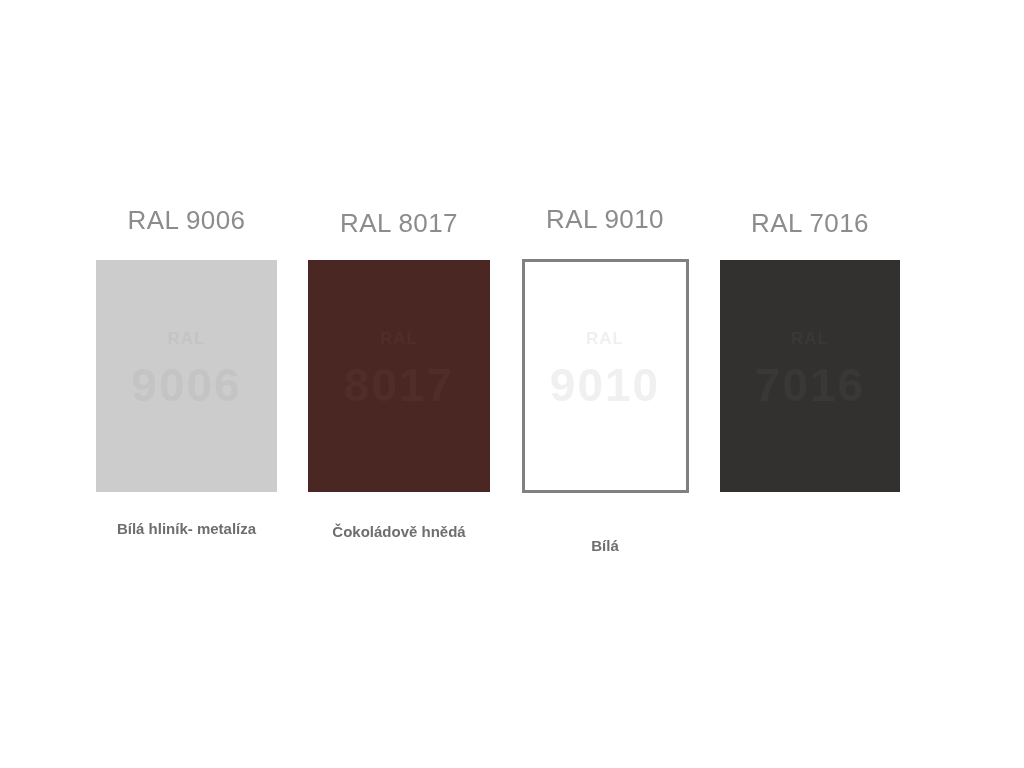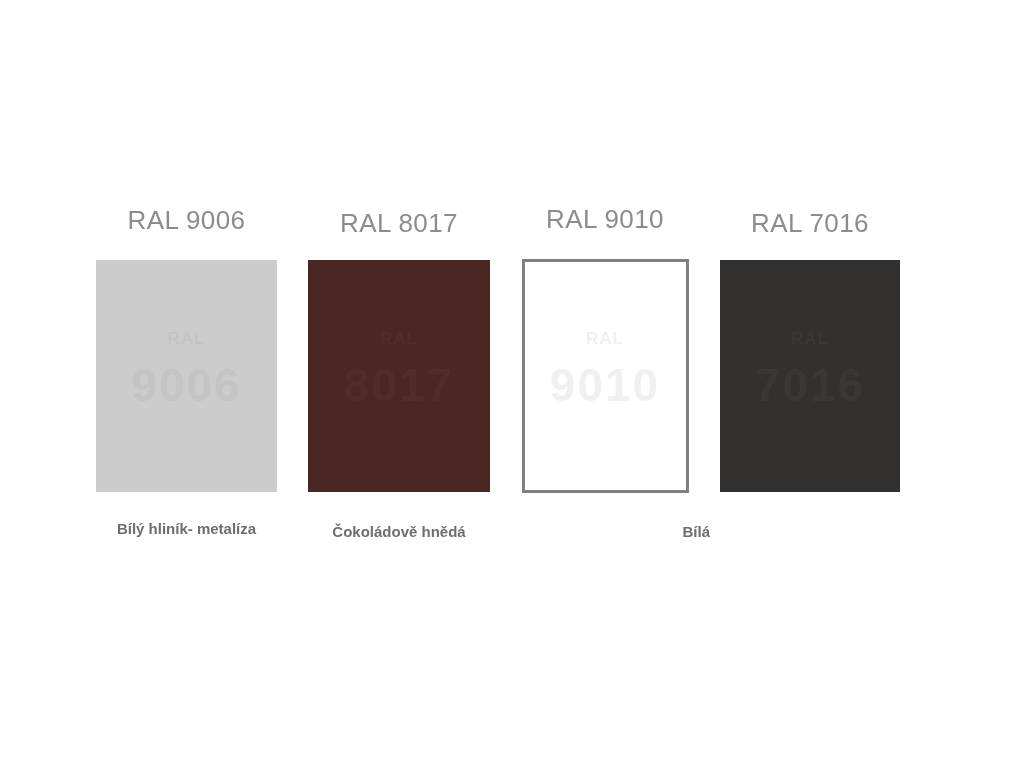--- a/index.html
+++ b/index.html
@@ -91,21 +91,21 @@
   #cell-2 { left: 500px; width: 210px; top: 204px; }
   #cell-3 { left: 700px; width: 220px; top: 208px; }
 
   #chip-0 { width: 181px; height: 232px; background: #cccccc; margin-top: 25px; }
   #chip-1 { width: 182px; height: 232px; background: #4a2722; margin-top: 22px; }
   #chip-2 { width: 167px; height: 234px; background: #ffffff; border: 3px solid #808080; margin-top: 25px; }
   #chip-3 { width: 180px; height: 232px; background: #333130; margin-top: 22px; }
 
   #name-0 { margin-top: 27px; }
   #name-1 { margin-top: 30px; }
-  #name-2 { margin-top: 29px; text-align: right; }
+  #name-2 { margin-top: 43px; }
   #name-3 { margin-top: 30px; }
 
   #chip-0 .chip-watermark,
   #chip-0 .chip-watermark-sub { color: rgba(190,190,190,0.55); }
   #chip-1 .chip-watermark,
   #chip-1 .chip-watermark-sub { color: rgba(255,235,225,0.035); }
   #chip-2 .chip-watermark,
   #chip-2 .chip-watermark-sub { color: rgba(238,238,238,0.9); }
   #chip-3 .chip-watermark,
   #chip-3 .chip-watermark-sub { color: rgba(255,255,255,0.035); }
@@ -114,21 +114,21 @@
 <body>
 
 <div id="swatch-board">
 
   <div class="swatch-cell" id="cell-0">
     <div class="swatch-code">RAL 9006</div>
     <div class="swatch-chip" id="chip-0">
       <div class="chip-watermark-sub">RAL</div>
       <div class="chip-watermark">9006</div>
     </div>
-    <div class="swatch-name" id="name-0">Bílý hliník- metalíza</div>
+    <div class="swatch-name" id="name-0">Bílá hliník- metalíza</div>
   </div>
 
   <div class="swatch-cell" id="cell-1">
     <div class="swatch-code">RAL 8017</div>
     <div class="swatch-chip" id="chip-1">
       <div class="chip-watermark-sub">RAL</div>
       <div class="chip-watermark">8017</div>
     </div>
     <div class="swatch-name" id="name-1">Čokoládově hnědá</div>
   </div>

